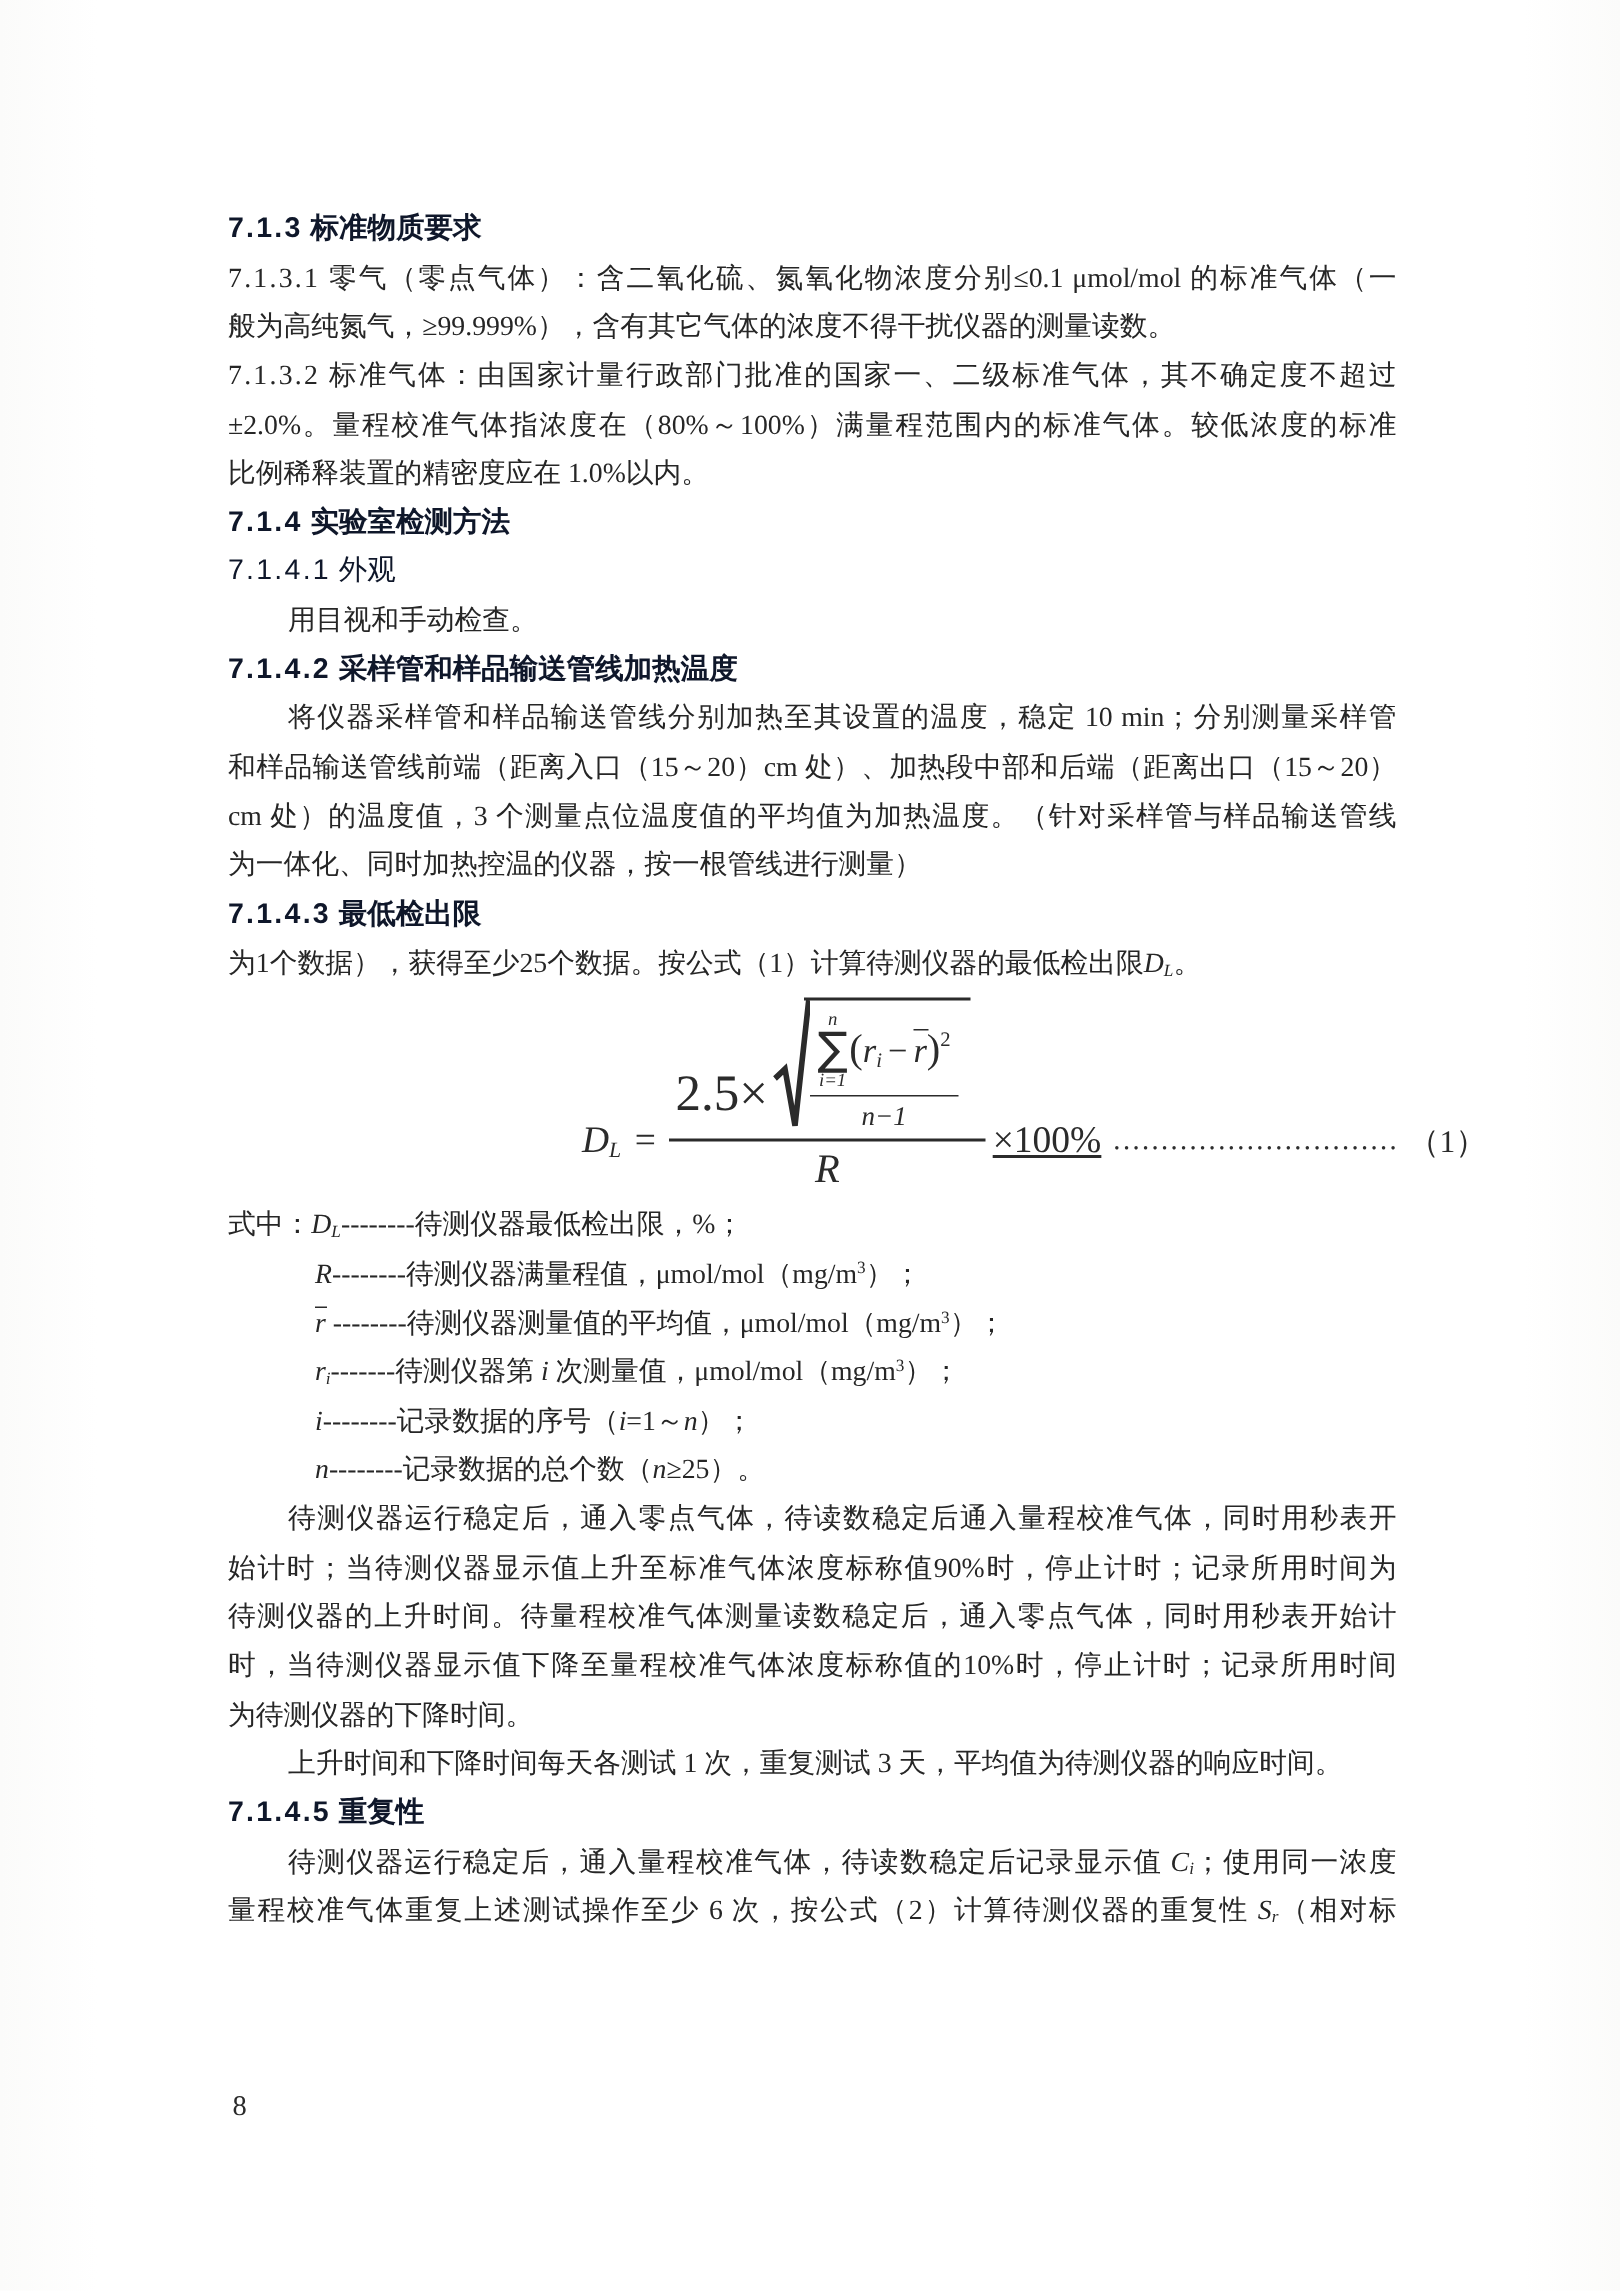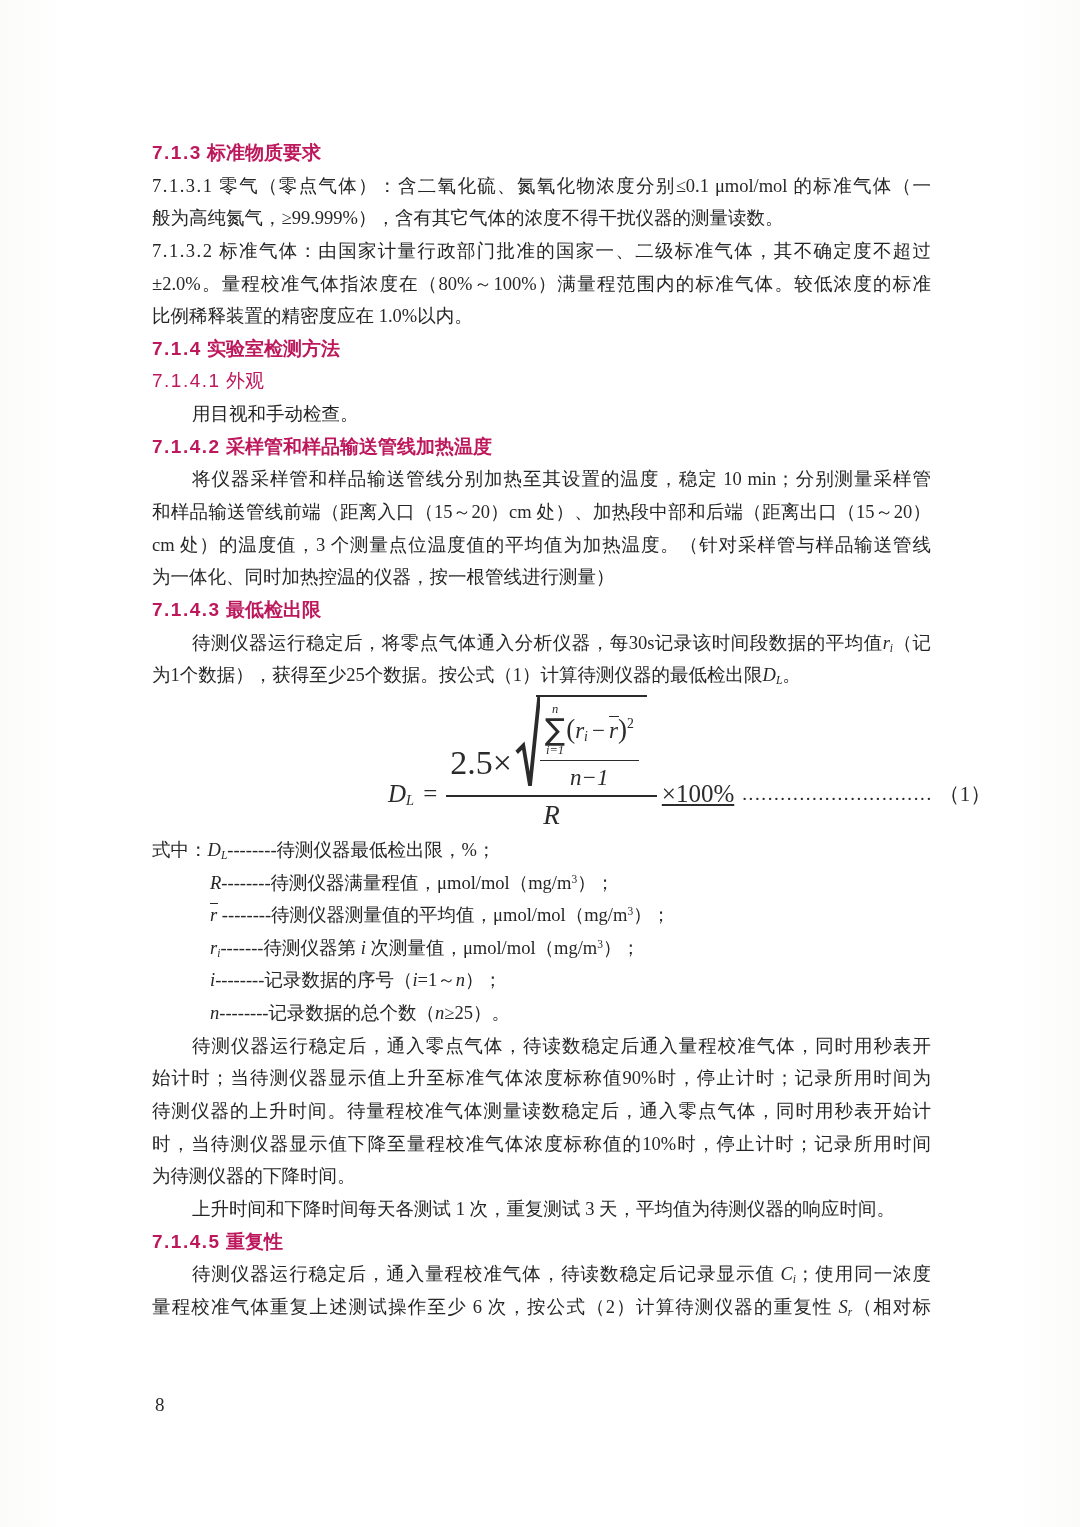--- a/index.html
+++ b/index.html
@@ -13,21 +13,21 @@
   .content{
     position:absolute;left:152px;top:137px;width:779px;
     font-size:18.5px;
   }
   .line{height:32.65px;line-height:32.65px;white-space:nowrap;}
   .j{text-align:justify;text-align-last:justify;white-space:normal;}
   .ind{text-indent:40px;}
   .def{padding-left:58px;}
   .h3,.h4{
     font-family:"Liberation Sans","DejaVu Sans",sans-serif;
-    font-weight:700;font-size:19px;color:#be185d;
+    font-weight:700;font-size:19px;color:#0f172a;
   }
   .light{font-weight:400;}
   .num{letter-spacing:1.5px;}
   sub{font-size:0.62em;vertical-align:-0.22em;line-height:0;}
   sup{font-size:0.62em;vertical-align:0.55em;line-height:0;}
   .it{font-style:italic;font-family:"Liberation Serif","DejaVu Serif",serif;}
   .bar{position:relative;}
   .bar::after{content:'';position:absolute;left:0;right:-1px;top:-2px;border-top:1.8px solid #2b2b2b;}
 
   
@@ -49,21 +49,21 @@
   .ifrac{display:inline-flex;flex-direction:column;align-items:center;}
   .ifnum{display:flex;align-items:center;border-bottom:1.9px solid #2b2b2b;padding:0 5px 3px 5px;}
   .sum{display:inline-flex;flex-direction:column;align-items:center;margin-right:1px;}
   .sum-top,.sum-bot{font-size:12.5px;line-height:1.15;}
   .sum-sym{font-size:30px;line-height:0.88;font-family:"DejaVu Sans","Liberation Sans",sans-serif;font-weight:400;}
   .expr{font-size:23px;line-height:1;}
   .expr .paren{font-size:27px;}
   .expr sub{font-size:0.6em;}
   .expr sup{font-size:0.6em;vertical-align:0.75em;}
   .minus{padding:0 4px;}
-  .ifden{font-size:23px;padding-top:4px;line-height:1.1;font-family:Liberation Serif, serif;}
+  .ifden{font-size:18px;padding-top:4px;line-height:1.1;font-family:Liberation Serif, serif;}
   .fden{font-size:27px;padding-top:3px;line-height:1.15;}
   .mult{margin-left:5px;text-decoration:underline;}
   .dots{font-size:19px;letter-spacing:1.6px;margin-left:8px;color:#2e2e2e;}
   .eqno{font-size:21px;margin-left:6px;}
 
   .pageno{
     position:absolute;left:155px;top:1391px;
     font-size:19px;line-height:28px;color:#2a2a2a;
   }
 </style>
@@ -80,21 +80,20 @@
       <div class="line body"><span>比例稀释装置的精密度应在 1.0%以内。</span></div>
       <div class="line h3"><span class="num">7.1.4</span><span> 实验室检测方法</span></div>
       <div class="line h4 light"><span class="num">7.1.4.1</span><span> 外观</span></div>
       <div class="line body ind"><span>用目视和手动检查。</span></div>
       <div class="line h4"><span class="num">7.1.4.2</span><span> 采样管和样品输送管线加热温度</span></div>
       <div class="line body ind j"><span>将仪器采样管和样品输送管线分别加热至其设置的温度，稳定 10 min；分别测量采样管</span></div>
       <div class="line body j"><span>和样品输送管线前端（距离入口（15～20）cm 处）、加热段中部和后端（距离出口（15～20）</span></div>
       <div class="line body j"><span>cm 处）的温度值，3 个测量点位温度值的平均值为加热温度。（针对采样管与样品输送管线</span></div>
       <div class="line body"><span>为一体化、同时加热控温的仪器，按一根管线进行测量）</span></div>
       <div class="line h4"><span class="num">7.1.4.3</span><span> 最低检出限</span></div>
-      <div class="line body ind j"><span>待测仪器运行稳定后，将零点气体通入分析仪器，每30s记录该时间段数据的平均值</span><span class="it">r</span><sub class="it">i</sub><span>（记</span></div>
       <div class="line body"><span>为1个数据），获得至少25个数据。按公式（1）计算待测仪器的最低检出限</span><span class="it">D</span><sub class="it">L</sub><span>。</span></div>
       <div id="formula-block" class="formula-row">
     <span class="fx onbar lhs"><span class="it">D</span><sub class="it">L</sub></span>
     <span class="fx onbar eqsign">=</span>
     <span class="frac">
       <span class="fnum">
         <span class="coeff">2.5×</span>
         <span class="sqrt">
           <svg class="surd" viewBox="0 0 30 100" preserveAspectRatio="none" aria-hidden="true">
                 <path d="M2 60 L10 53 L18 95 L29 2" fill="none" stroke="#2b2b2b" stroke-width="4.5"></path>

